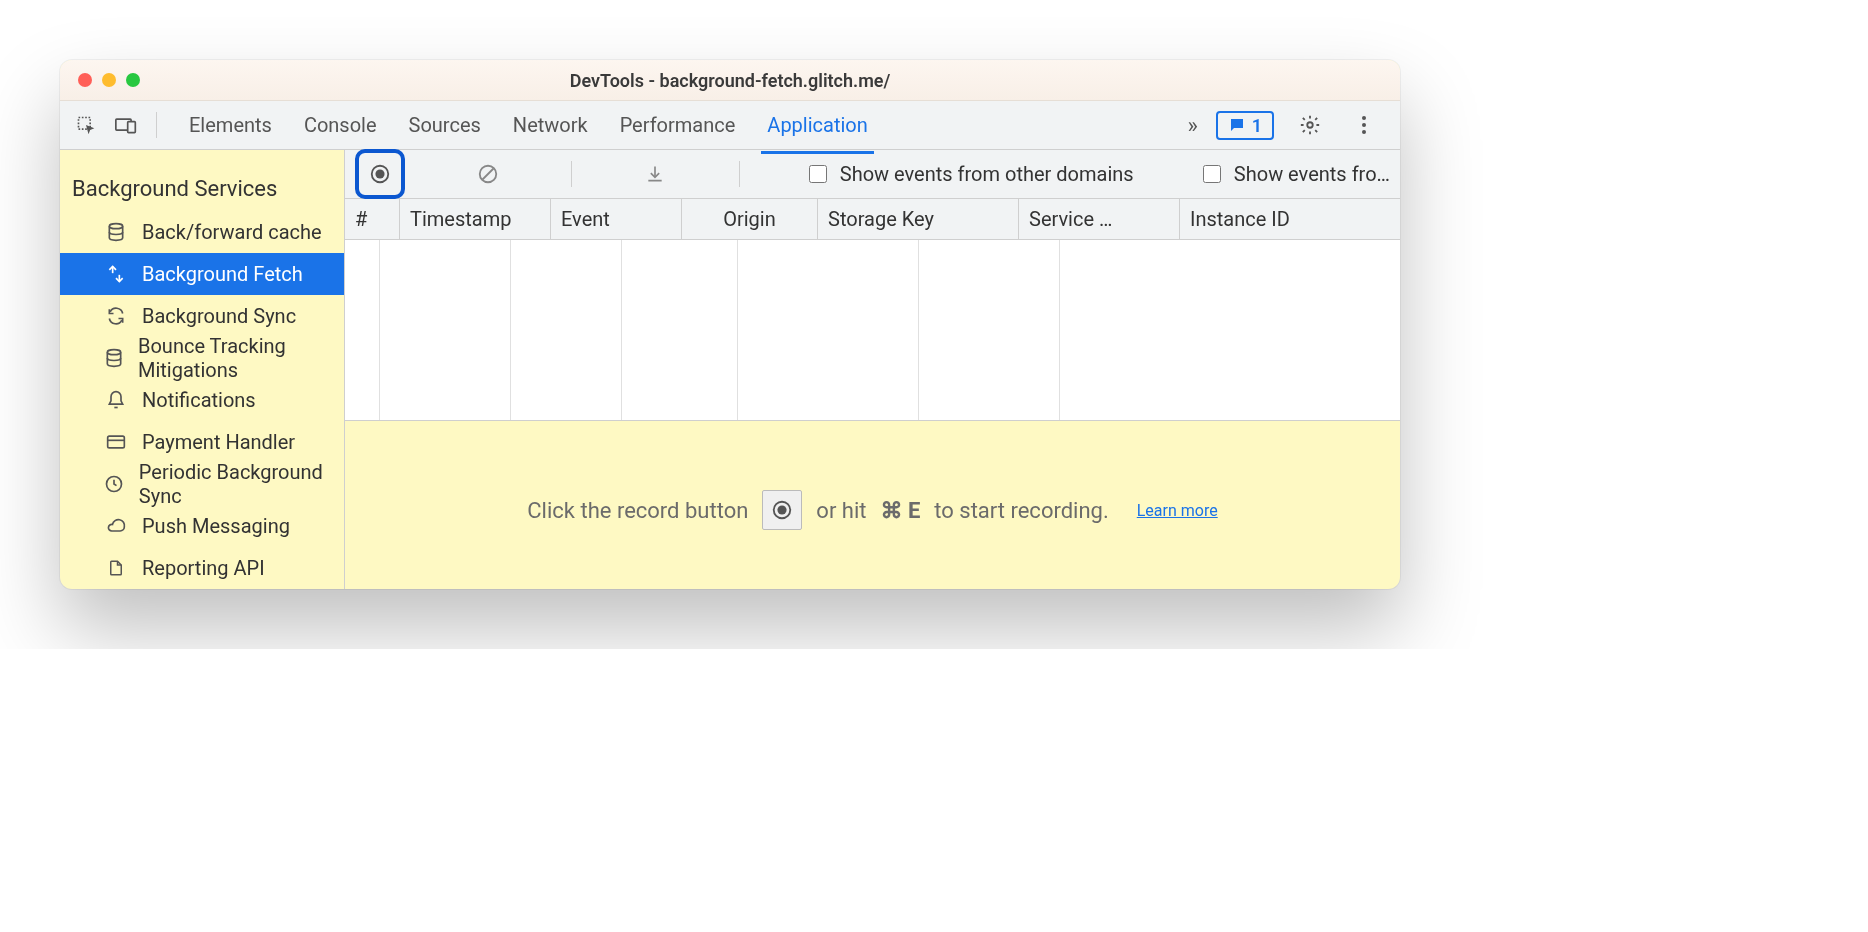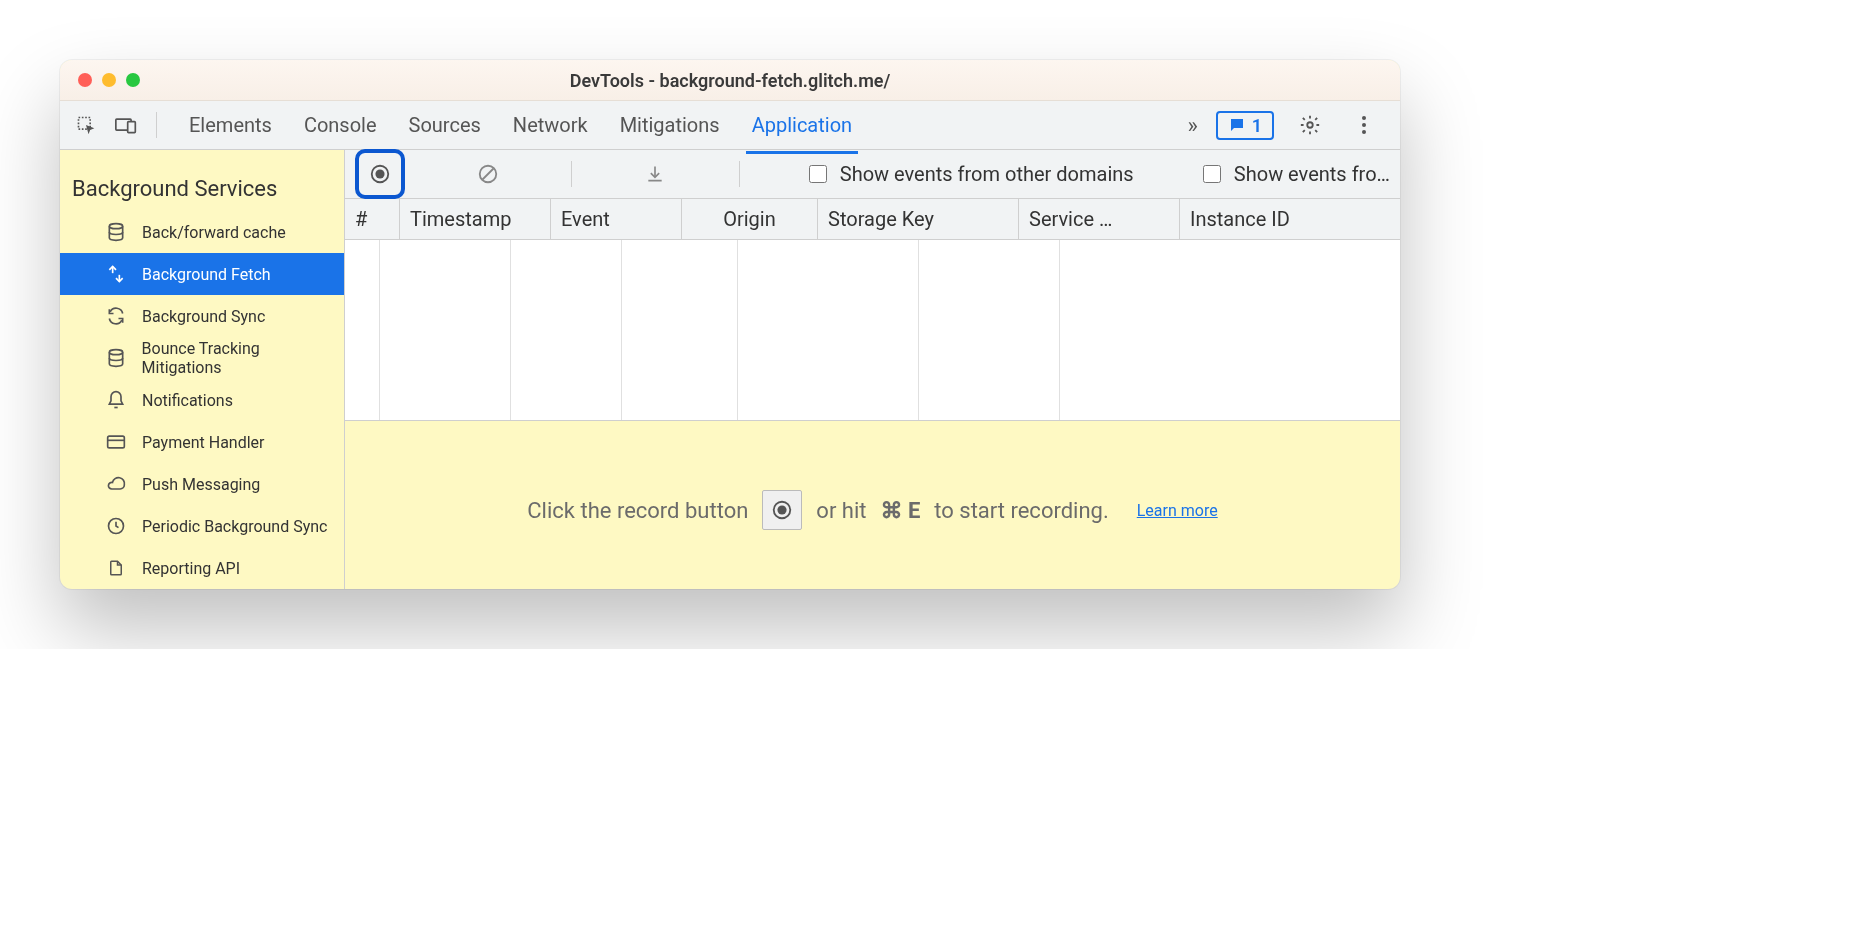--- a/index.html
+++ b/index.html
@@ -88,21 +88,21 @@
     width:420px;border-right:1px solid var(--border);
     padding-top:8px;
   }
   .section-title{
     font-size:22px;color:#333;padding:18px 14px 10px 12px;
   }
   .items{}
   .item{
     display:flex;align-items:center;gap:14px;
     padding:6px 4px 6px 44px;
-    font-size:16px;color:#333;cursor:pointer;
+    font-size:20px;color:#333;cursor:pointer;
     height:30px;
   }
   .item .ic{width:24px;display:flex;justify-content:center;color:#555;}
   .item.active{background:var(--select);color:var(--select-text);}
   .item.active .ic{color:var(--select-text);}
 
   .main{flex:1;display:flex;flex-direction:column;}
   .toolbar{
     height:48px;background:var(--chrome-bar);
     display:flex;align-items:center;gap:12px;padding:0 10px;
@@ -176,21 +176,21 @@
         <rect x="15" y="6" width="9" height="13" rx="1" fill="#f1f3f4"></rect>
       </svg>
     </div>
     <div class="ts-sep"></div>
 
     <div class="tabs">
       <div class="tab">Elements</div>
       <div class="tab">Console</div>
       <div class="tab">Sources</div>
       <div class="tab">Network</div>
-      <div class="tab">Mitigations</div>
+      <div class="tab">Performance</div>
       <div class="tab active">Application</div>
     </div>
 
     <div class="ts-right">
       <div class="chev">»</div>
       <div class="issues">
         <span>
           <svg width="18" height="18" viewBox="0 0 24 24" fill="currentColor">
               <path d="M4 4h16v12H8l-4 4V4z"></path>
             </svg>
@@ -273,34 +273,34 @@
             <span class="ic">
               <svg width="20" height="20" viewBox="0 0 24 24" fill="none" stroke="currentColor" stroke-width="2">
                 <rect x="2" y="5" width="20" height="14" rx="2"></rect>
                 <line x1="2" y1="10" x2="22" y2="10"></line>
               </svg>
             </span>
             <span>Payment Handler</span>
           </div>
           <div class="item">
             <span class="ic">
+              <svg width="20" height="20" viewBox="0 0 24 24" fill="none" stroke="currentColor" stroke-width="2">
+                <circle cx="12" cy="12" r="9"></circle>
+                <path d="M12 7v5l3 2"></path>
+              </svg>
+            </span>
+            <span>Periodic Background Sync</span>
+          </div>
+          <div class="item">
+            <span class="ic">
               <svg width="22" height="20" viewBox="0 0 24 24" fill="none" stroke="currentColor" stroke-width="2">
                 <path d="M17 18H7a4 4 0 1 1 .8-7.9A6 6 0 0 1 22 13a5 5 0 0 1-5 5z"></path>
               </svg>
             </span>
             <span>Push Messaging</span>
-          </div>
-          <div class="item">
-            <span class="ic">
-              <svg width="20" height="20" viewBox="0 0 24 24" fill="none" stroke="currentColor" stroke-width="2">
-                <circle cx="12" cy="12" r="9"></circle>
-                <path d="M12 7v5l3 2"></path>
-              </svg>
-            </span>
-            <span>Periodic Background Sync</span>
           </div>
           <div class="item">
             <span class="ic">
               <svg width="18" height="20" viewBox="0 0 24 24" fill="none" stroke="currentColor" stroke-width="2">
                 <path d="M14 3H6a1 1 0 0 0-1 1v16a1 1 0 0 0 1 1h12a1 1 0 0 0 1-1V8z"></path>
                 <path d="M14 3v5h5"></path>
               </svg>
             </span>
             <span>Reporting API</span>
           </div>

